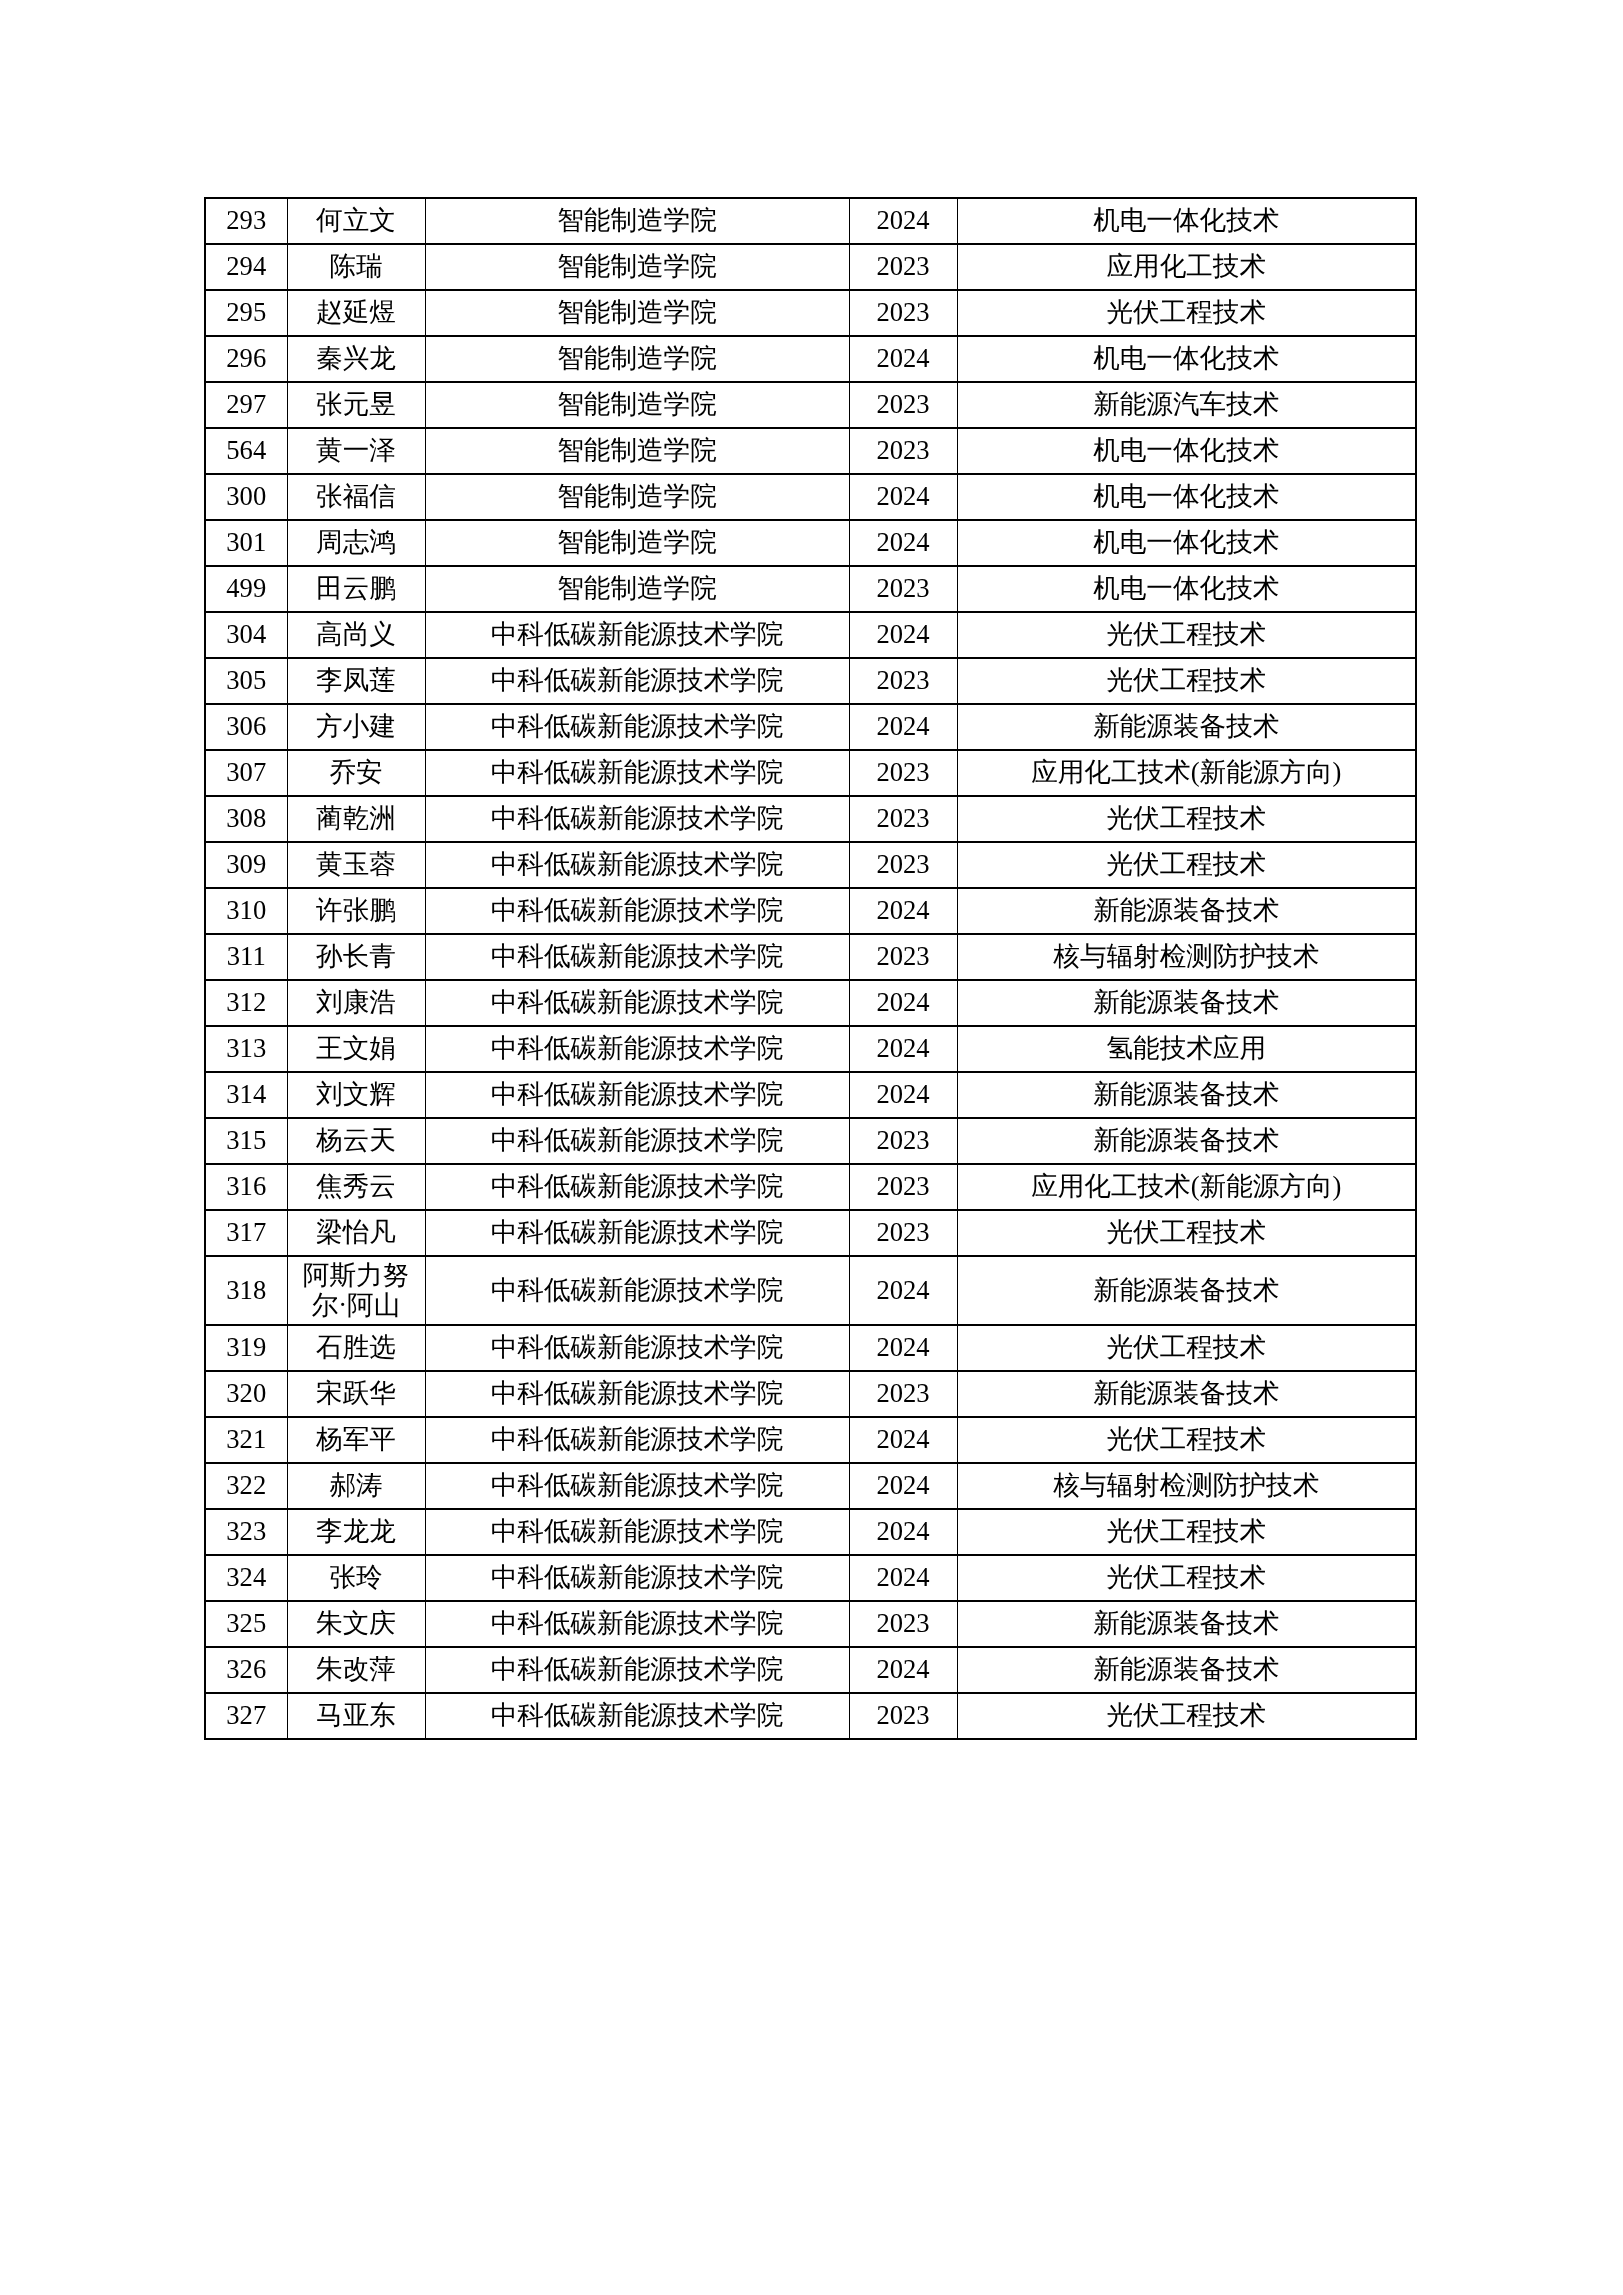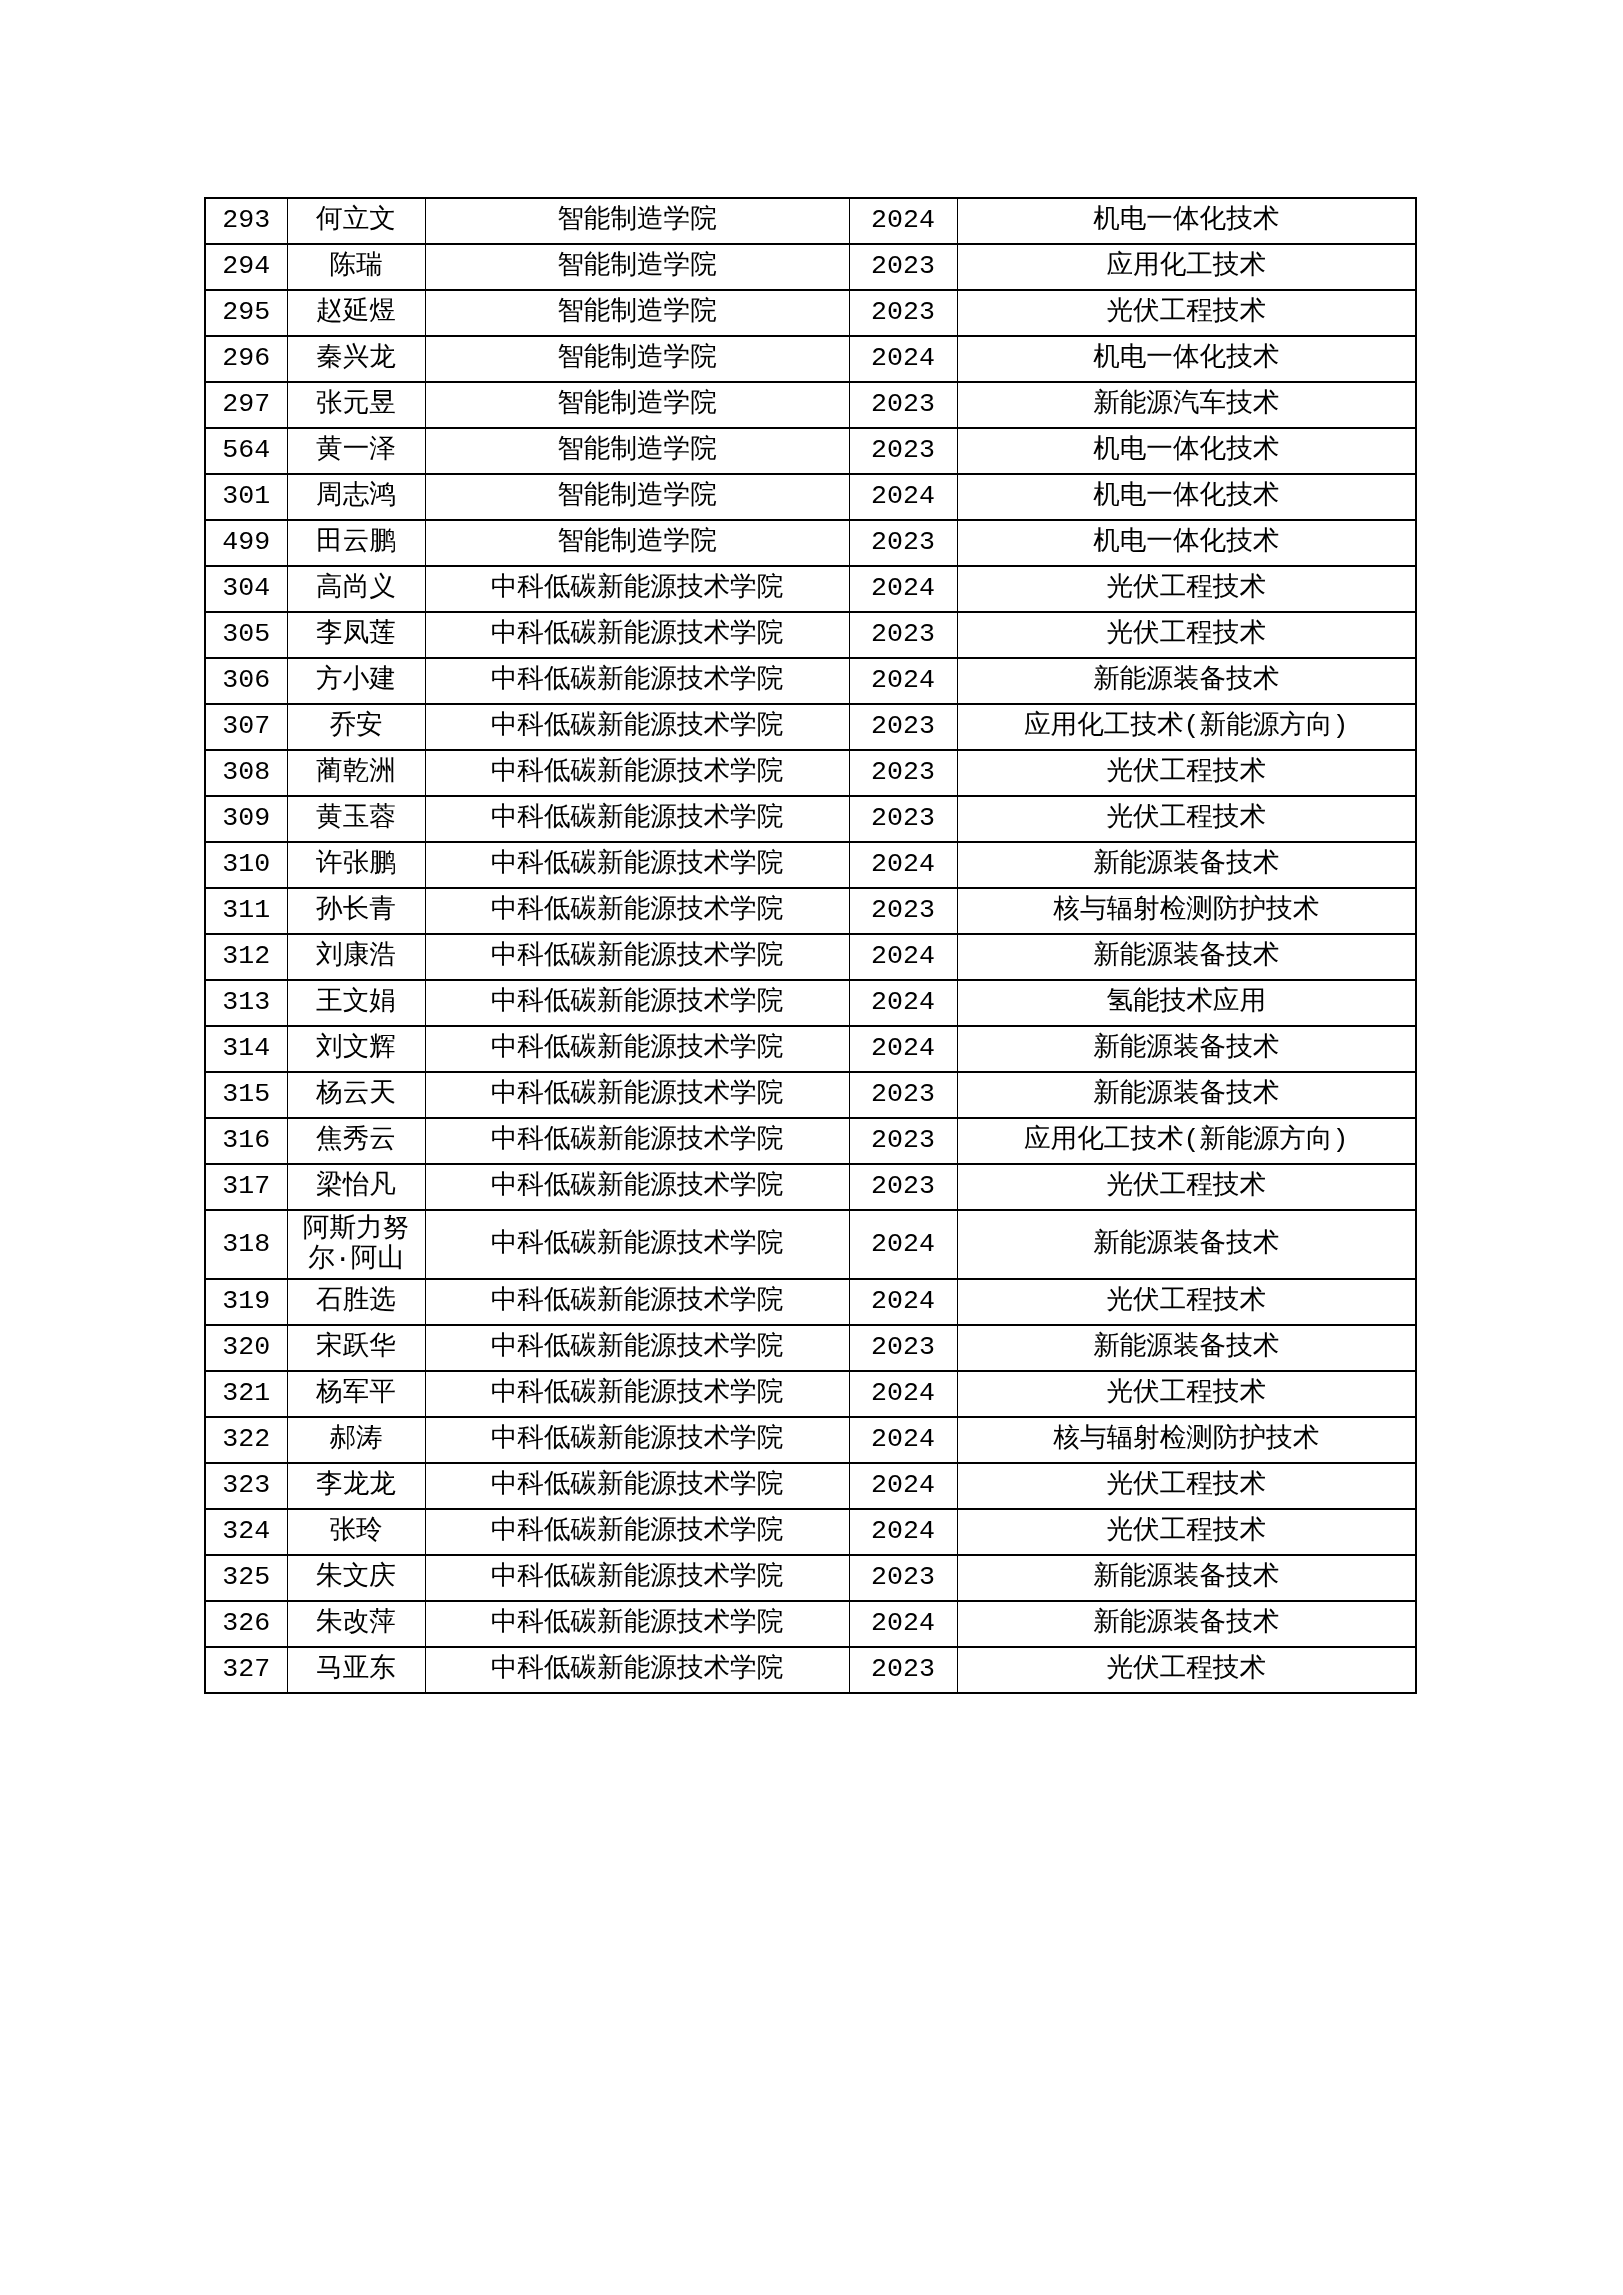--- a/index.html
+++ b/index.html
@@ -14,21 +14,21 @@
     background: #ffffff;
     overflow: hidden;
   }
   table.roster {
     position: absolute;
     left: 204px;
     top: 197px;
     width: 1212px;
     border-collapse: collapse;
     table-layout: fixed;
-    font-family: Liberation Mono, monospace;
+    font-family: Liberation Serif, serif;
     font-size: 26.6px;
     color: #000000;
     border: 2.6px solid #000000;
   }
   table.roster td {
     border-left: 1.5px solid #000000;
     border-right: 1.5px solid #000000;
     border-top: 2.6px solid #000000;
     border-bottom: 2.6px solid #000000;
     text-align: center;
@@ -98,20 +98,27 @@
           <td>新能源汽车技术</td>
         </tr>
         <tr>
           <td>564</td>
           <td>黄一泽</td>
           <td>智能制造学院</td>
           <td>2023</td>
           <td>机电一体化技术</td>
         </tr>
         <tr>
+          <td>300</td>
+          <td>张福信</td>
+          <td>智能制造学院</td>
+          <td>2024</td>
+          <td>机电一体化技术</td>
+        </tr>
+        <tr>
           <td>301</td>
           <td>周志鸿</td>
           <td>智能制造学院</td>
           <td>2024</td>
           <td>机电一体化技术</td>
         </tr>
         <tr>
           <td>499</td>
           <td>田云鹏</td>
           <td>智能制造学院</td>

